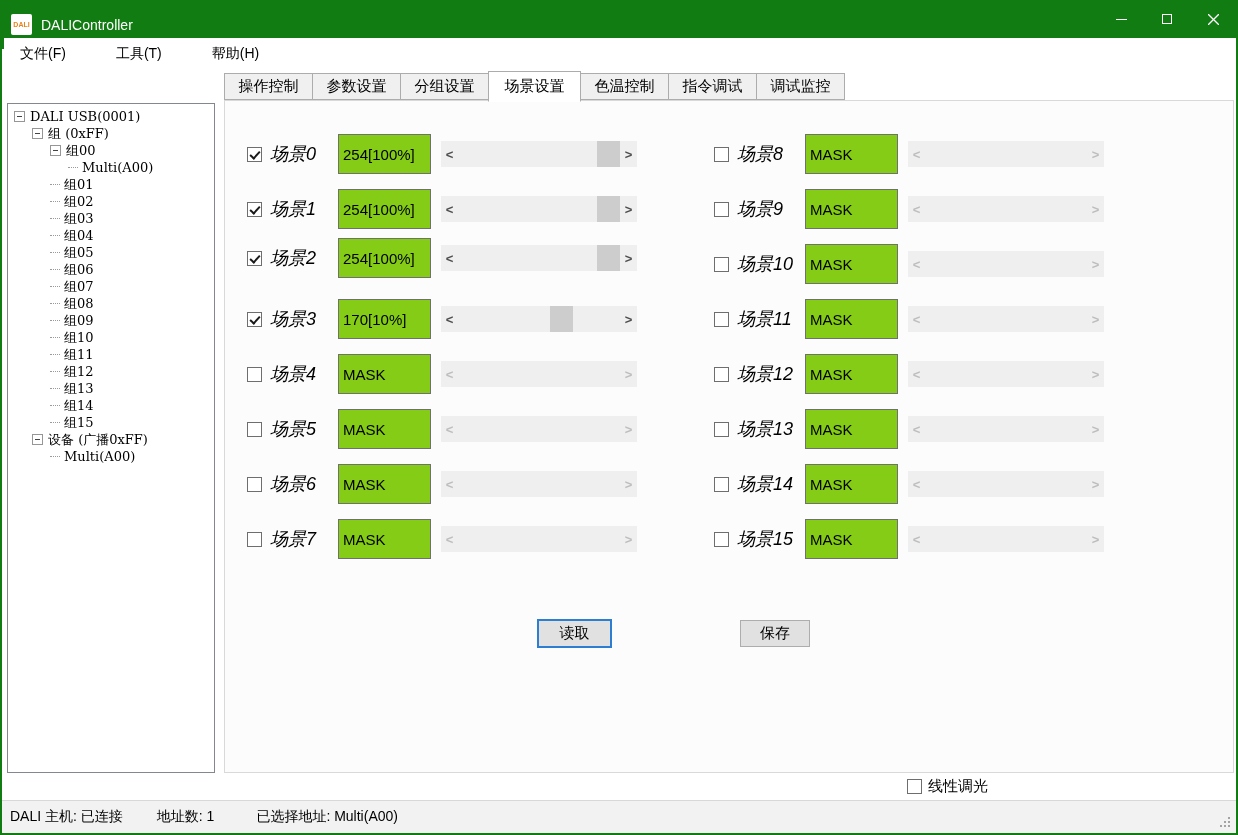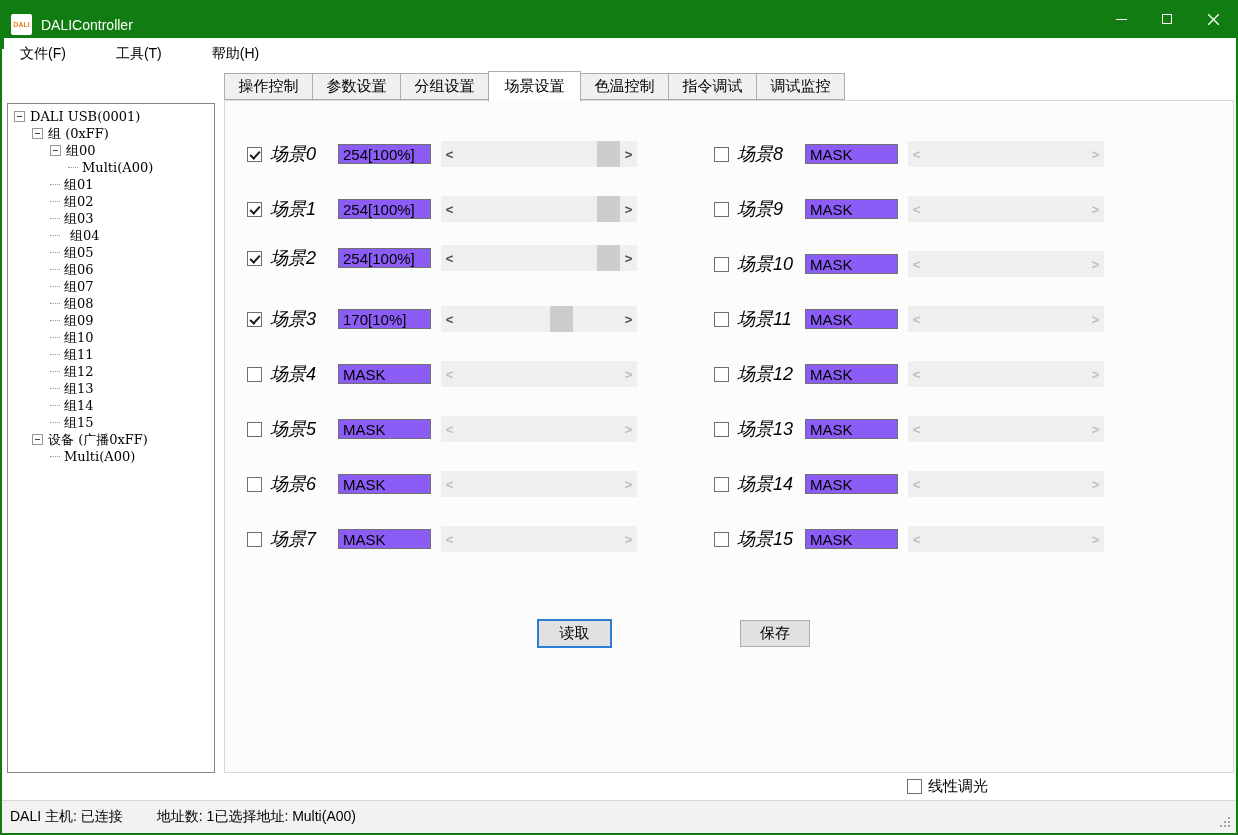--- a/index.html
+++ b/index.html
@@ -50,21 +50,21 @@
   }
   
   .scene-row { position:absolute; display:flex; align-items:center; height:26px; }
   .checkbox { width:15px; height:15px; border:1px solid #6e6e6e; background:#ffffff; position:relative; flex:none; }
   .checkbox.checked::after {
     content:""; position:absolute; left:2px; top:3px; width:8px; height:4px;
     border-left:2px solid #1a1a1a; border-bottom:2px solid #1a1a1a; transform:rotate(-48deg);
   }
   .scene-label { font-size:18px; color:#000; margin-left:8px; width:68px;font-style:italic; }
   .scene-input {
-    width:93px; height:20px; background:#8b5cf6; border:1px solid #707070;
+    width:93px; height:40px; background:#84cc16; border:1px solid #707070;
     font-family:"Liberation Sans", sans-serif; font-size:15px; color:#000; padding:0 4px; outline:none;
   }
   .scrollbar { position:relative; margin-left:10px; width:196px; height:26px; background:#efefef; flex:none; }
   .sb-arrow { position:absolute; top:0; width:17px; height:26px; display:flex; align-items:center; justify-content:center;
     font-size:13px; font-weight:bold; color:#4d4d4d; }
   .sb-arrow.left { left:0; } .sb-arrow.right { right:0; }
   .scrollbar.disabled .sb-arrow { color:#bdbdbd; }
   .sb-thumb { position:absolute; top:0; width:23px; height:26px; background:#cdcdcd; }
   
   .btn { position:absolute; background:#e1e1e1; font-family:"Liberation Sans", sans-serif;
@@ -72,21 +72,21 @@
   .btn-read { left:312px; top:518px; width:75px; height:29px; border:2px solid #2d7dd2; }
   .btn-save { left:515px; top:519px; width:70px; height:27px; border:1px solid #adadad; }
   
   .linear-dim { position:absolute; left:905px; top:777px; display:flex; align-items:center; }
   .linear-dim .lbl { font-size:15px; margin-left:6px; color:#000; }
   
   .statusbar {
     position:absolute; left:0; bottom:0; width:1234px; height:33px; background:#f2f2f2;
     border-top:1px solid #d8d8d8; display:flex; align-items:center; font-size:14px; color:#000; padding-left:8px;
   }
-  .statusbar .s1 { margin-right:34px; } .statusbar .s2 { }
+  .statusbar .s1 { margin-right:34px; } .statusbar .s2 { margin-right:42px; }
   .grip { position:absolute; right:5px; bottom:5px; width:11px; height:11px; }
   .grip::before { content:""; position:absolute; left:0; top:8px; width:2px; height:2px; background:#a3a3a3;
     box-shadow:4px 0 0 #a3a3a3, 8px 0 0 #a3a3a3, 4px -4px 0 #a3a3a3, 8px -4px 0 #a3a3a3, 8px -8px 0 #a3a3a3; }
 </style>
 </head>
 <body>
 
 <div class="window">
 
   <div class="titlebar">
@@ -138,21 +138,21 @@
         <span>组01</span>
       </div>
       <div class="tree-item" style="padding-left: 42px;">
         <span class="leader"></span>
         <span>组02</span>
       </div>
       <div class="tree-item" style="padding-left: 42px;">
         <span class="leader"></span>
         <span>组03</span>
       </div>
-      <div class="tree-item" style="padding-left: 42px; gap: 6px;">
+      <div class="tree-item" style="padding-left: 42px;">
         <span class="leader"></span>
         <span>组04</span>
       </div>
       <div class="tree-item" style="padding-left: 42px;">
         <span class="leader"></span>
         <span>组05</span>
       </div>
       <div class="tree-item" style="padding-left: 42px;">
         <span class="leader"></span>
         <span>组06</span>

